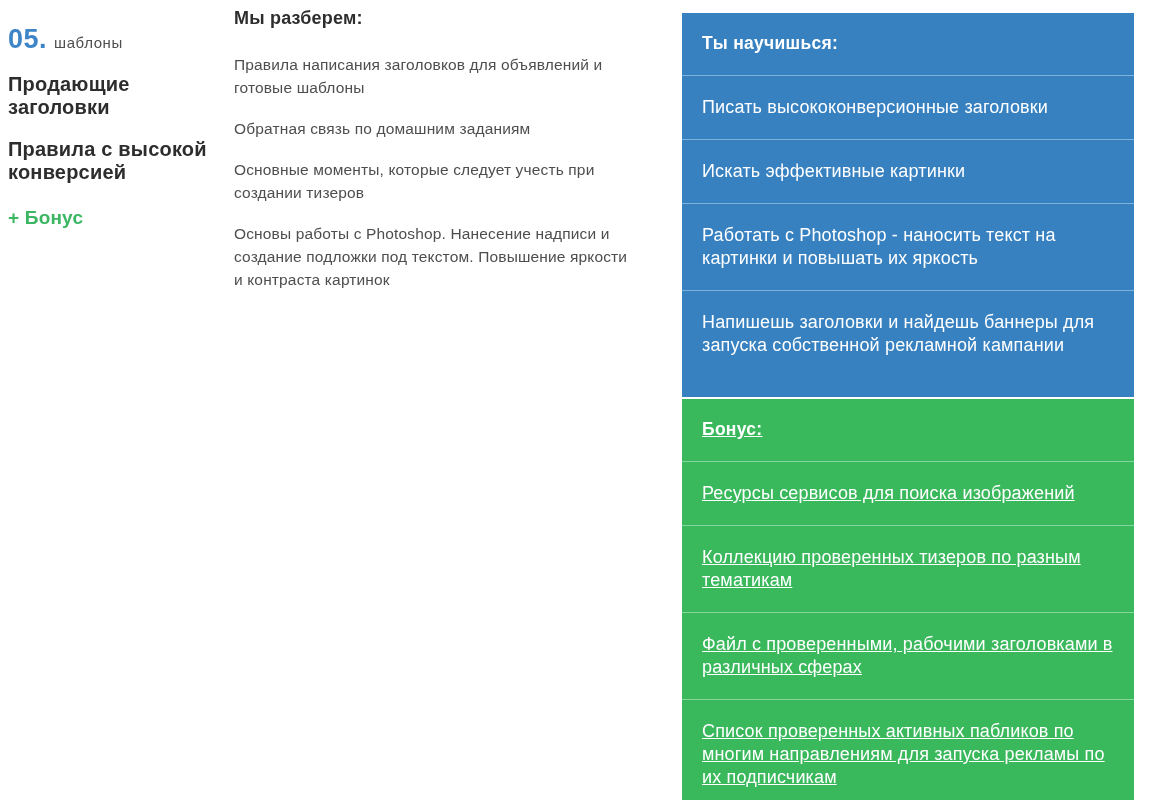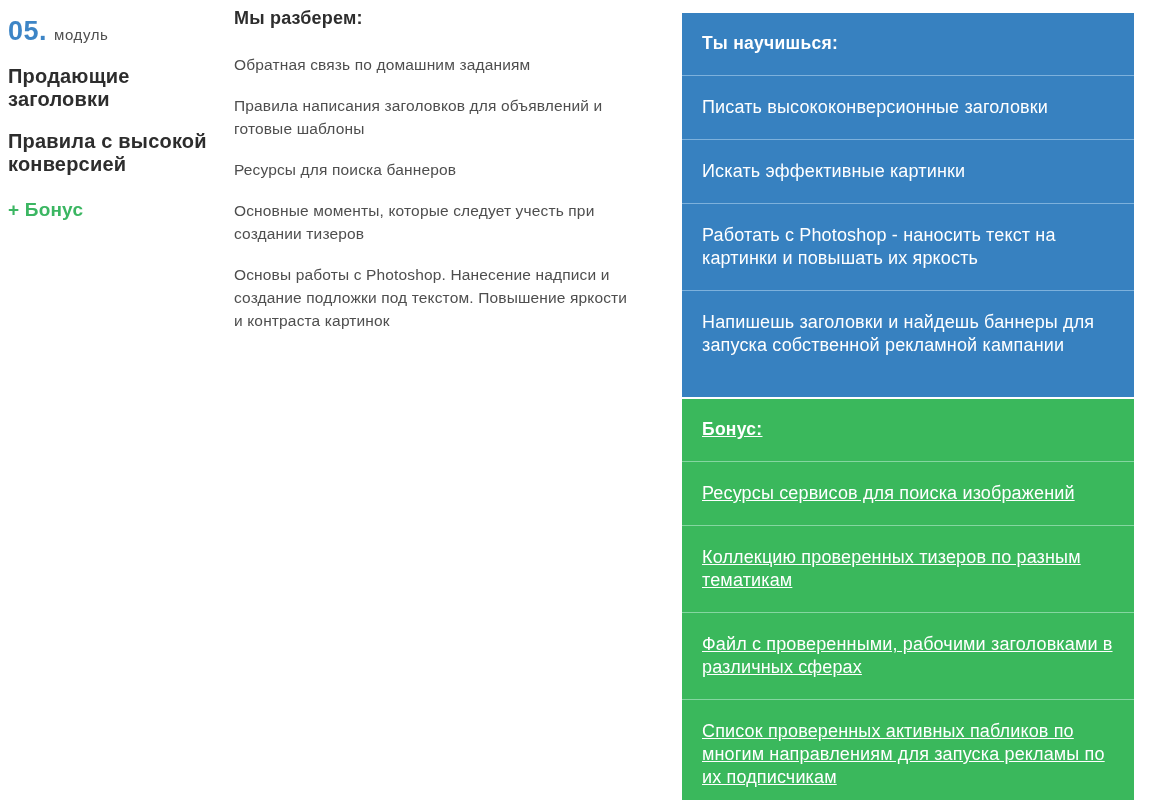--- a/index.html
+++ b/index.html
@@ -12,21 +12,21 @@
     overflow: hidden;
   }
   .page { display: flex; width: 1153px; }
 
   
   .col-left {
     width: 226px;
     padding: 16px 10px 0 8px;
     flex-shrink: 0;
   }
-  .module-line { display: flex; align-items: baseline; margin-bottom: 18px; }
+  .module-line { display: flex; align-items: baseline; margin-bottom: 18px; margin-top: 8px; }
   .module-num {
     font-size: 27px;
     font-weight: bold;
     color: var(--module-blue, #3d85c6);
     letter-spacing: 0.5px;
   }
   .module-word {
     font-size: 15px;
     color: var(--module-label-text, #4f4f4f);
     margin-left: 7px;
@@ -96,32 +96,31 @@
   .box .row:last-child { padding-bottom: 40px; }
 </style>
 </head>
 <body>
 
 <div class="page">
 
   <aside class="col-left">
     <div class="module-line">
       <span class="module-num">05.</span>
-      <span class="module-word">модуль</span>
+      <span class="module-word">шаблоны</span>
     </div>
     <div class="module-title">Продающие заголовки</div>
     <div class="module-title">Правила с высокой конверсией</div>
     <a class="bonus-link">+ Бонус</a>
   </aside>
 
   <main class="col-mid">
     <div class="mid-heading">Мы разберем:</div>
+    <p class="topic-item">Правила написания заголовков для объявлений и готовые шаблоны</p>
     <p class="topic-item">Обратная связь по домашним заданиям</p>
-    <p class="topic-item">Правила написания заголовков для объявлений и готовые шаблоны</p>
-    <p class="topic-item">Ресурсы для поиска баннеров</p>
     <p class="topic-item">Основные моменты, которые следует учесть при создании тизеров</p>
     <p class="topic-item">Основы работы с Photoshop. Нанесение надписи и создание подложки под текстом. Повышение яркости и контраста картинок</p>
   </main>
 
   <aside class="col-right">
 
     <section class="box box-blue">
       <div class="box-header">Ты научишься:</div>
       <div class="row">Писать высококонверсионные заголовки</div>
       <div class="row">Искать эффективные картинки</div>

